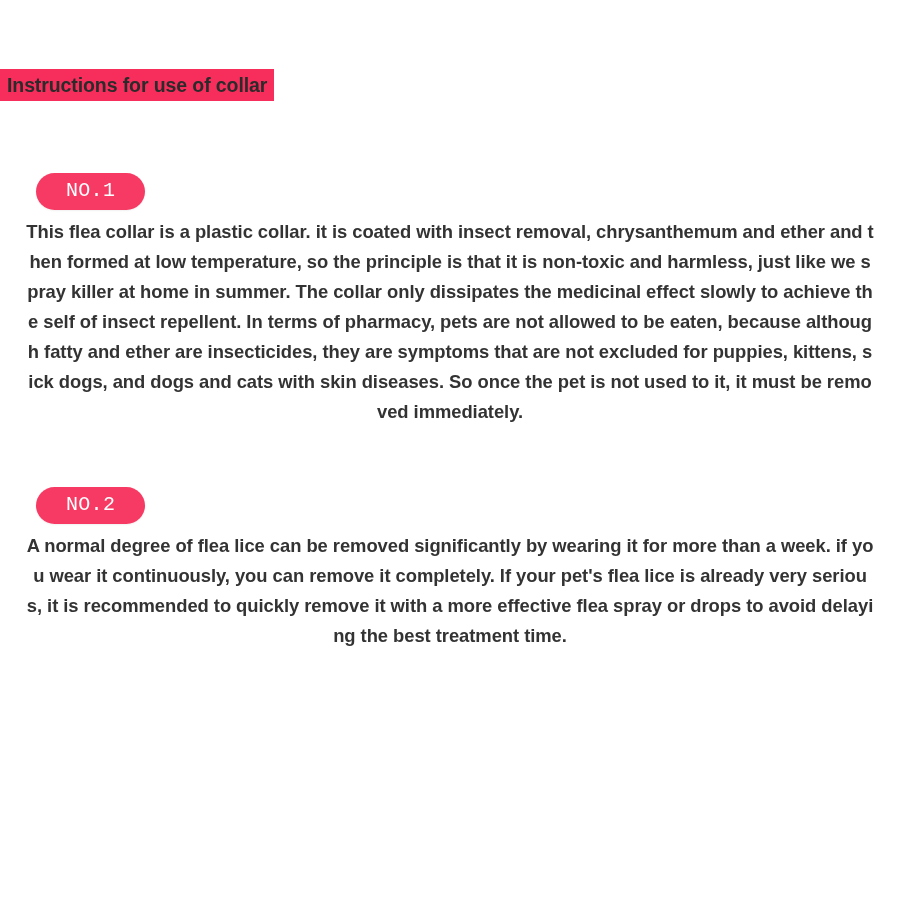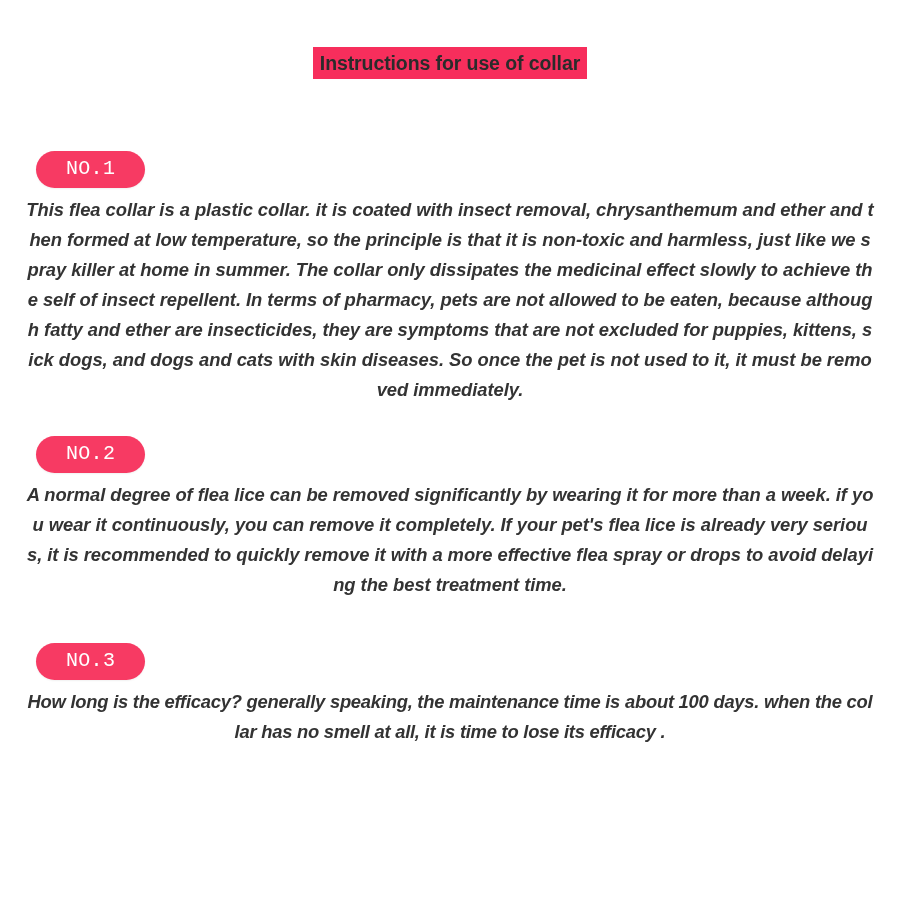--- a/index.html
+++ b/index.html
@@ -18,41 +18,41 @@
     position: relative;
     width: 900px;
     height: 900px;
     background: #ffffff;
     box-sizing: border-box;
   }
 
   
   .title-row {
     width: 100%;
-    text-align: center;
-    padding-top: 47px;
+    text-align: left;
+    padding-top: 69px;
     line-height: 1;
   }
   .title-highlight {
     display: inline-block;
     background: #f72e5c;
     color: #2b2b2b;
     font-size: 19.5px;
     font-weight: bold;
     letter-spacing: -0.1px;
     padding: 6px 7px 6px 7px;
     line-height: 1.05;
   }
 
   
   .section {
     padding: 0 20px 0 20px;
   }
   .section-1 { margin-top: 72px; }
-  .section-2 { margin-top: 31px; padding-left: 20px; }
+  .section-2 { margin-top: 60px; padding-left: 20px; }
   .section-3 { margin-top: 43px; }
 
   .badge {
     display: inline-block;
     background: #f73a63;
     color: #ffffff;
     font-size: 20px;
     font-weight: 400;
     letter-spacing: 0.3px;
     border-radius: 100px;
@@ -67,21 +67,20 @@
     margin: 7px 0 0 0;
     color: #333333;
     font-size: 18.4px;
     font-weight: bold;
     line-height: 1.63;
     text-align: center;
     word-break: break-all;
     overflow-wrap: anywhere;
     letter-spacing: -0.05px;
     padding: 0 6px;
-    font-style: italic;
   }
   .body-text.tight { letter-spacing: -0.25px; }
 </style>
 </head>
 <body>
 
 <div class="page">
 
   <div class="title-row">
     <span class="title-highlight">Instructions for use of collar</span>
@@ -90,18 +89,14 @@
   <div class="section section-1">
     <div class="badge">NO.1</div>
     <p class="body-text">This flea collar is a plastic collar. it is coated with insect removal, chrysanthemum and ether and then formed at low temperature, so the principle is that it is non-toxic and harmless, just like we spray killer at home in summer. The collar only dissipates the medicinal effect slowly to achieve the self of insect repellent. In terms of pharmacy, pets are not allowed to be eaten, because although fatty and ether are insecticides, they are symptoms that are not excluded for puppies, kittens, sick dogs, and dogs and cats with skin diseases. So once the pet is not used to it, it must be removed immediately.</p>
   </div>
 
   <div class="section section-2">
     <div class="badge">NO.2</div>
     <p class="body-text">A normal degree of flea lice can be removed significantly by wearing it for more than a week. if you wear it continuously, you can remove it completely. If your pet's flea lice is already very serious, it is recommended to quickly remove it with a more effective flea spray or drops to avoid delaying the best treatment time.</p>
   </div>
 
-  <div class="section section-3">
-    <div class="badge">NO.3</div>
-    <p class="body-text tight">How long is the efficacy? generally speaking, the maintenance time is about 100 days. when the collar has no smell at all, it is time to lose its efficacy .</p>
-  </div>
 
 </div>
 
 </body></html>

